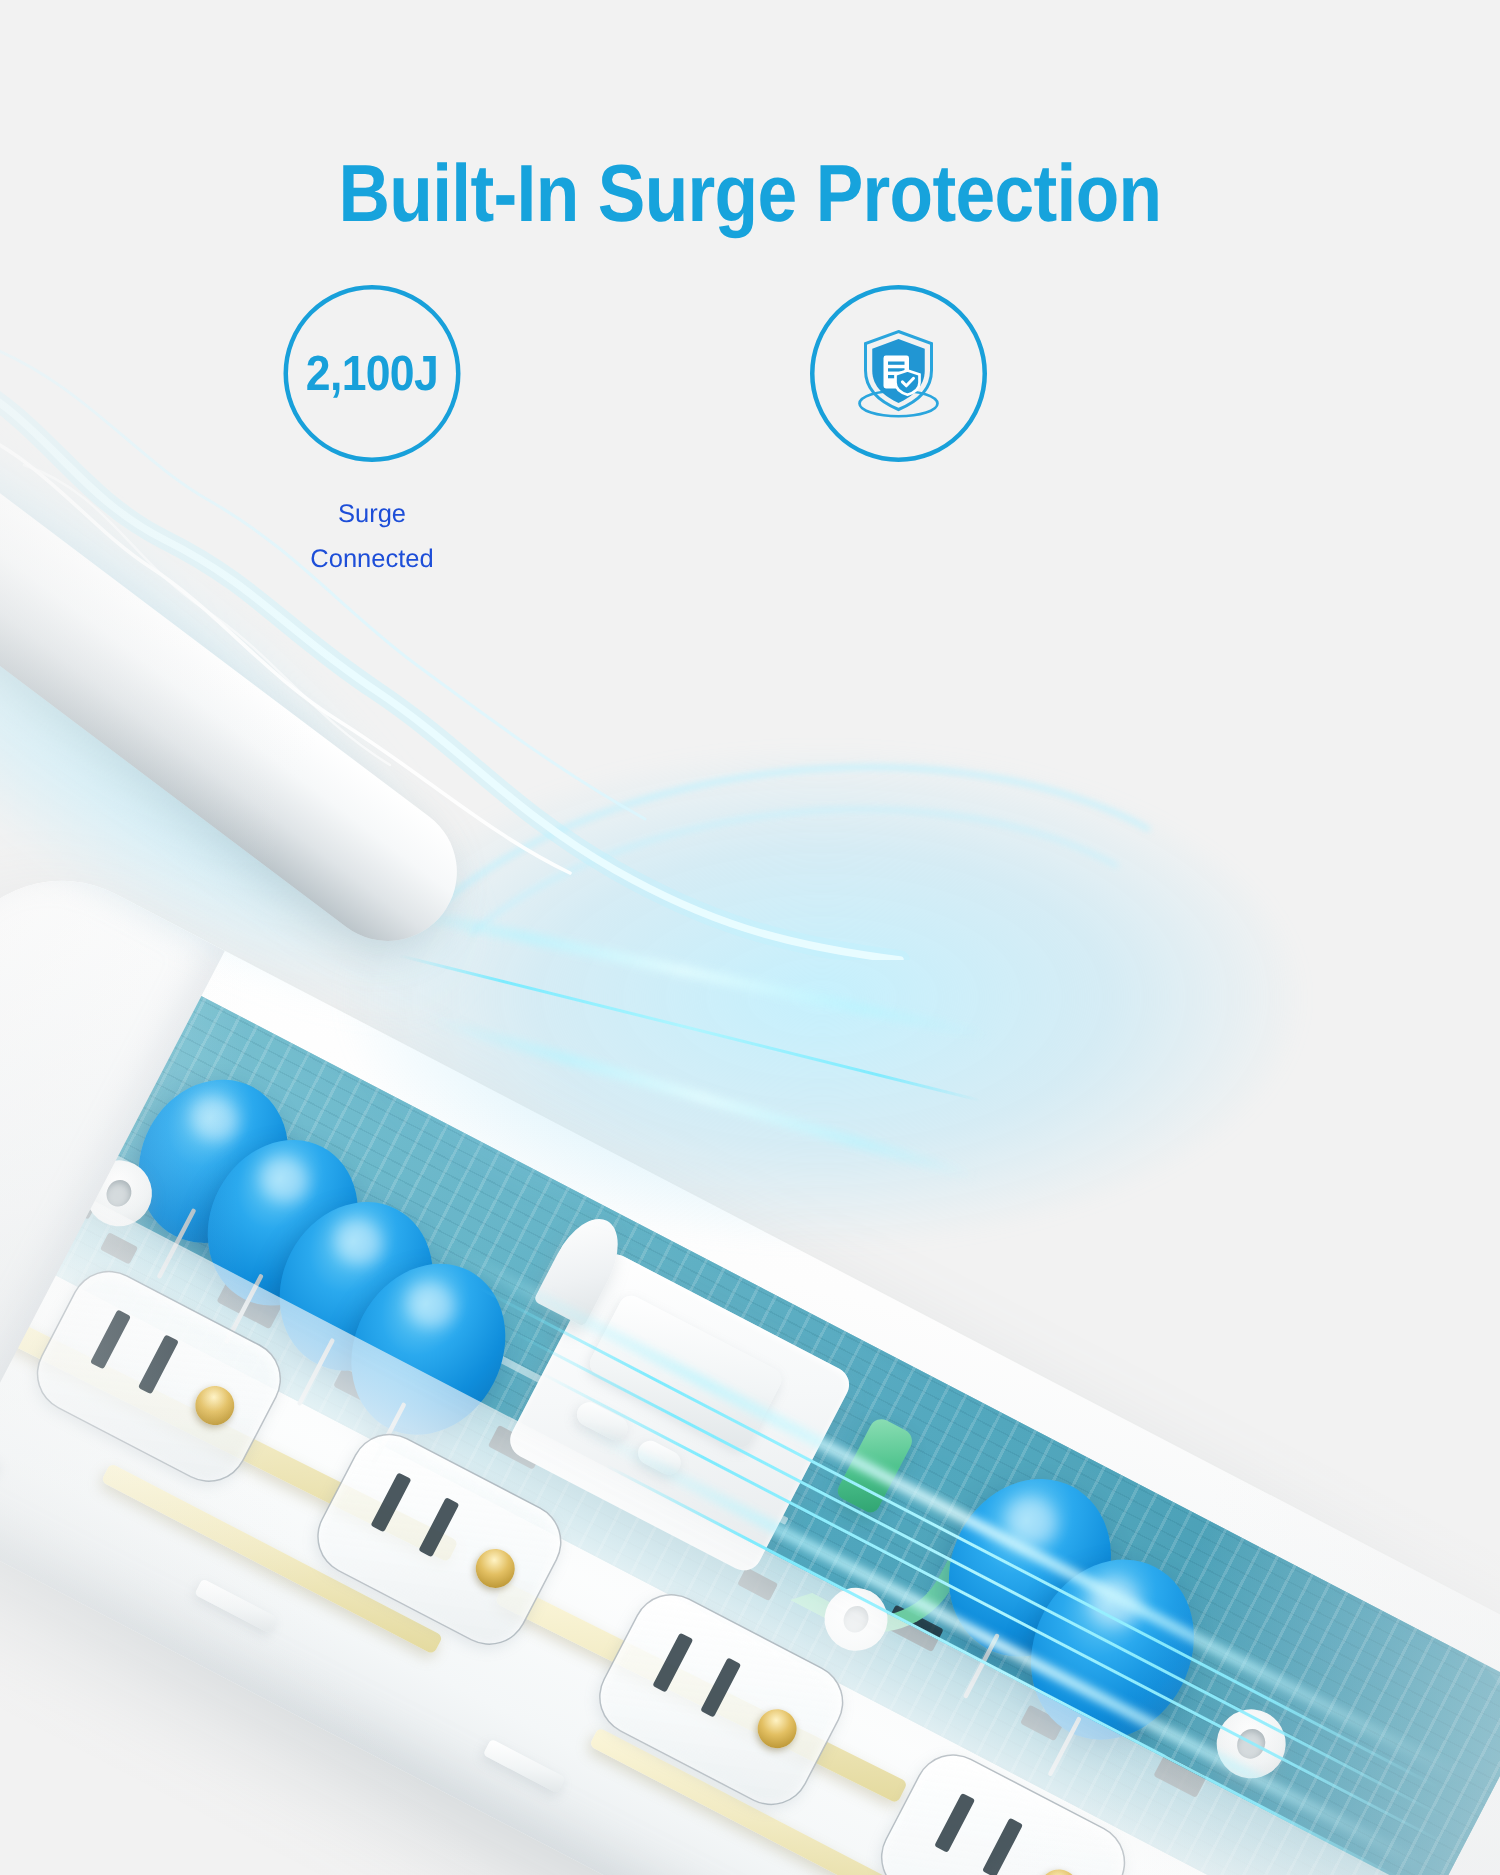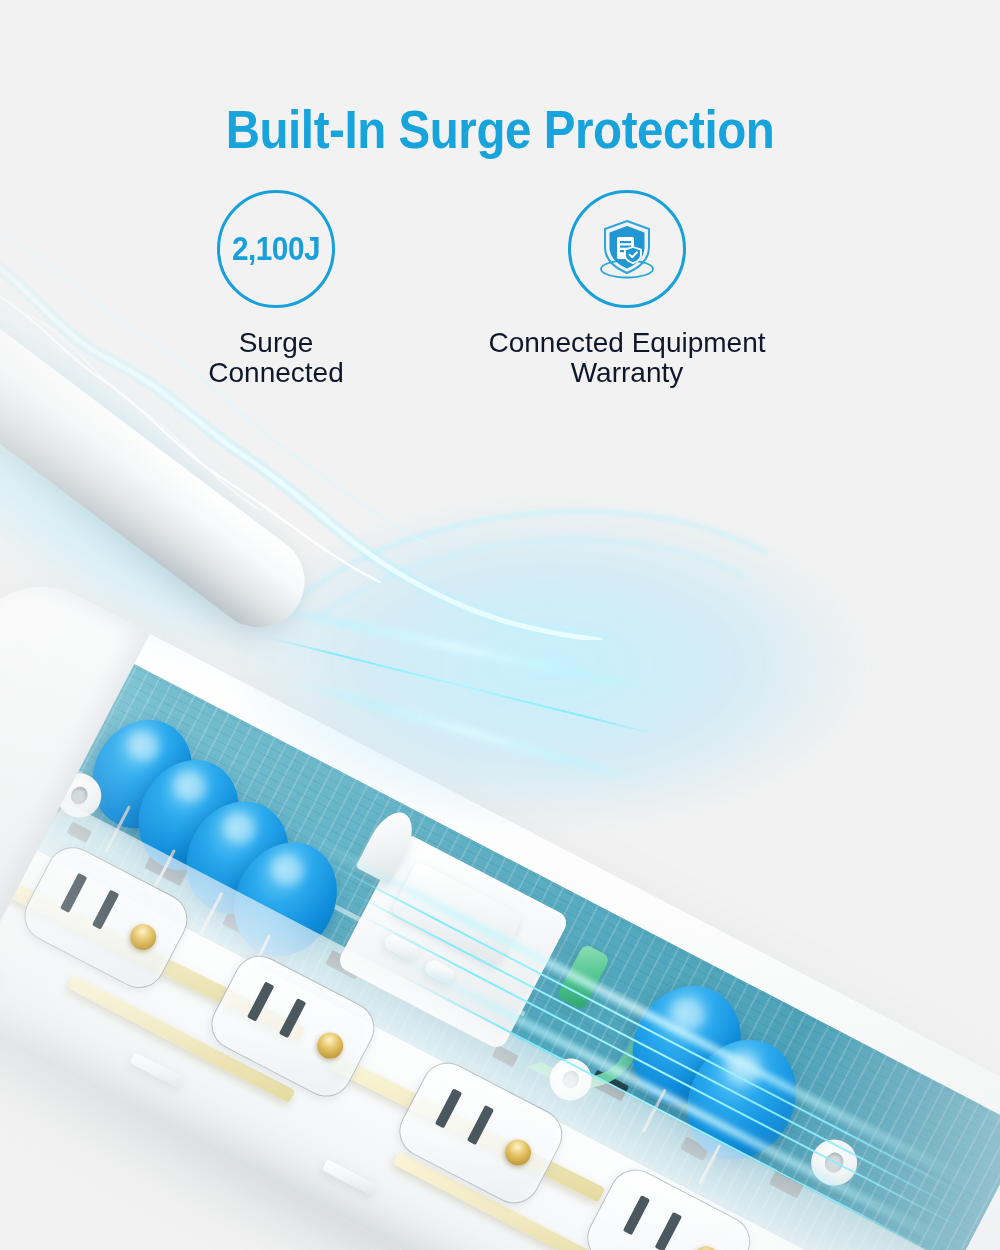--- a/index.html
+++ b/index.html
@@ -24,38 +24,37 @@
     transform:scaleX(0.88);
     transform-origin:50% 50%;
     white-space:nowrap;
   }
 
   
   .features{
     position:absolute;top:190px;left:0;width:892px;
     display:flex;justify-content:center;align-items:flex-start;
     gap:96px;
-    padding-left:28px;
   }
   .feature{display:flex;flex-direction:column;align-items:center;width:300px;}
   .feature.f-surge{width:210px;}
   .circle{
     width:118px;height:118px;border-radius:50%;
     border:3px solid #18a0da;
     display:flex;align-items:center;justify-content:center;
     box-sizing:border-box;
     background:transparent;
   }
   .joule{
     font-size:33px;font-weight:bold;color:#18a0da;
     transform:scaleX(0.9);letter-spacing:-0.5px;white-space:nowrap;
   }
   .cap{
     margin-top:20px;
-    font-size:28px;line-height:30px;color:#0f172a;
+    font-size:17px;line-height:30px;color:#1d4ed8;
     text-align:center;font-weight:normal;
   }
 
   
   .photo{position:absolute;left:0;top:0;width:1000px;height:1250px;}
 
   
   .strip{
     position:absolute;
     left:8px;top:560px;
@@ -363,20 +362,16 @@
           <path d="M36 8 L58 16 V34 C58 47 48 55 36 60 C24 55 14 47 14 34 V16 Z" fill="none" stroke="#2aa5dd" stroke-width="2"></path>
           <path d="M36 13 L53.5 19.5 V34 C53.5 45 45 51.5 36 55.6 C27 51.5 18.5 45 18.5 34 V19.5 Z" fill="#2196d3"></path>
           <rect x="26" y="24" width="17" height="22" rx="1.6" fill="#ffffff"></rect>
           <rect x="29" y="28" width="11" height="2.2" fill="#2196d3"></rect>
           <rect x="29" y="32.5" width="11" height="2.2" fill="#2196d3"></rect>
           <rect x="29" y="37" width="7" height="2.2" fill="#2196d3"></rect>
           <path d="M42 34 L50 36.6 V42 C50 46.4 46.4 48.8 42 50.2 C37.6 48.8 34 46.4 34 42 V36.6 Z" fill="#2196d3" stroke="#ffffff" stroke-width="1.8"></path>
           <path d="M38.6 41.6 L41.2 44.2 L46 39.2" fill="none" stroke="#ffffff" stroke-width="2" stroke-linecap="round" stroke-linejoin="round"></path>
         </svg>
       </div>
-      <div class="cap">
-        <div>Connected Equipment</div>
-        <div>Warranty</div>
-      </div>
     </div>
 
   </div>
 </div>
 
 </body></html>

